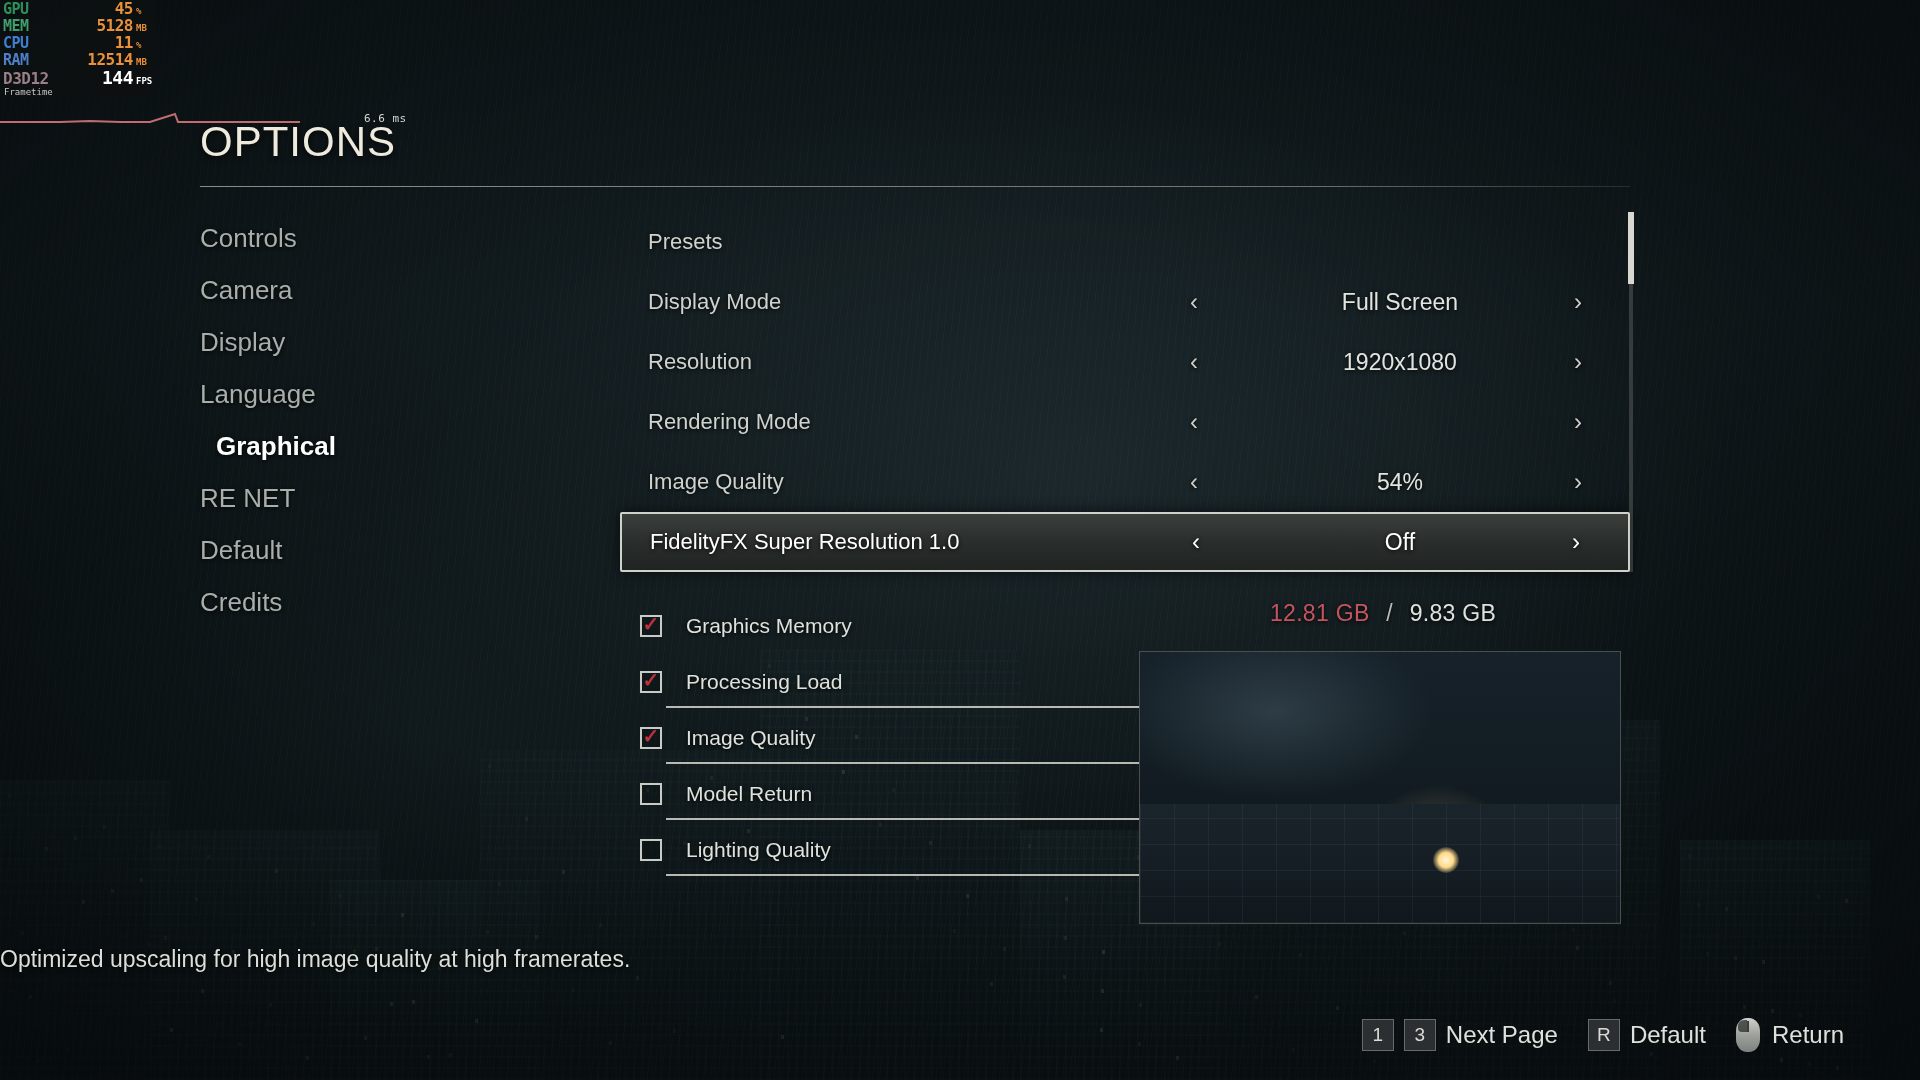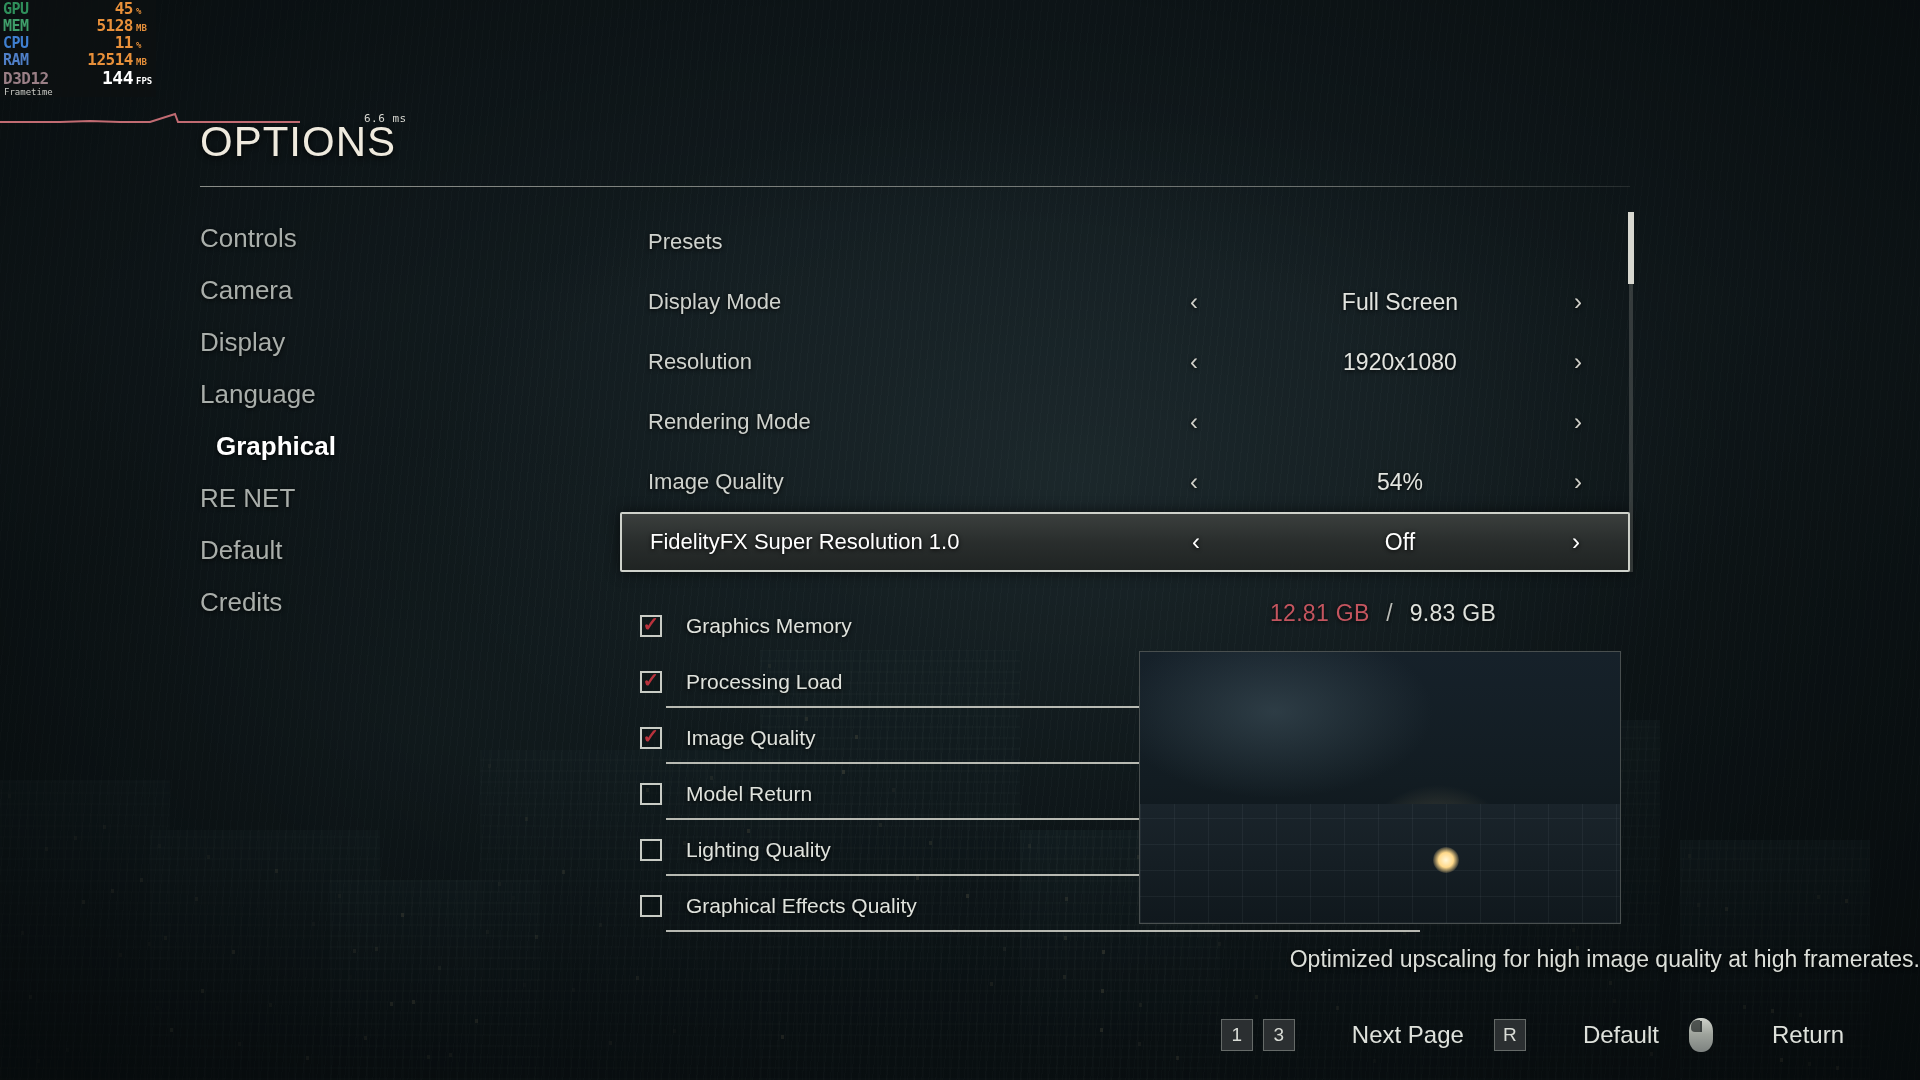--- a/index.html
+++ b/index.html
@@ -187,36 +187,36 @@
       repeating-linear-gradient(90deg, rgba(190,205,215,.06) 0 1px, transparent 1px 34px),
       repeating-linear-gradient(0deg, rgba(190,205,215,.06) 0 1px, transparent 1px 26px);
   }
   .pv-lamp {
     position:absolute; left:61%; top:72%; width:26px; height:26px; border-radius:50%;
     background:radial-gradient(circle, #fff7d8 0%, #ffd98a 40%, rgba(255,200,110,0) 75%);
   }
 
   
   #desc {
-    position:absolute; left:0; right:0; top:946px; text-align:right;
+    position:absolute; left:0; right:0; top:946px; text-align:left;
     font-size:23px; color:#dcdfd9; text-shadow:0 1px 5px rgba(0,0,0,.95);
   }
 
   
   #hints {
     position:absolute; right:46px; top:1018px;
     display:flex; align-items:center; gap:0;
   }
   .key {
     width:32px; height:32px; background:#2b2f31; color:#d9dcd6;
     border:1px solid rgba(200,205,198,.38);
     display:flex; align-items:center; justify-content:center;
     font-size:19px; margin-right:10px;
   }
-  .hlabel { font-size:24px; color:#dfe2dc; margin-right:30px;margin-left:47px; }
+  .hlabel { font-size:24px; color:#dfe2dc; margin-right:30px; }
   .mouse {
     width:24px; height:34px; border-radius:11px/13px;
     background:linear-gradient(180deg,#cfd2cb 0%,#9ea39c 48%,#7d8280 100%);
     position:relative; margin-right:12px;
   }
   .mouse::before{
     content:""; position:absolute; left:50%; top:3px; width:2px; height:11px;
     background:#3a3f3e; transform:translateX(-50%);
   }
   .mouse::after{
@@ -508,25 +508,20 @@
       <div class="crow">
         <div class="cbox"></div>
         <span class="clab">Model Return</span>
         <div class="cline"></div>
       </div>
       <div class="crow">
         <div class="cbox"></div>
         <span class="clab">Lighting Quality</span>
         <div class="cline"></div>
       </div>
-      <div class="crow">
-        <div class="cbox"></div>
-        <span class="clab">Graphical Effects Quality</span>
-        <div class="cline"></div>
-      </div>
     </div>
 
   <div id="mem">
     <span class="used">12.81 GB</span>
     <span class="sep">/</span>
     <span class="tot">9.83 GB</span>
   </div>
 
   <div id="preview">
     <div class="pv-room"></div>

